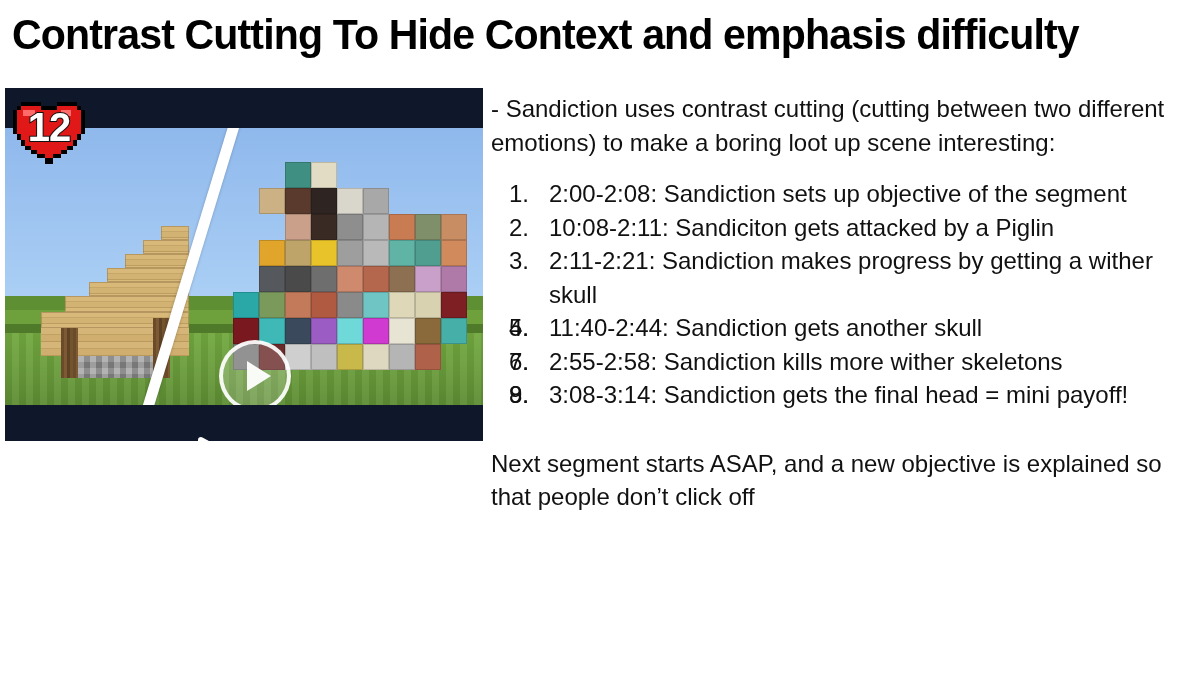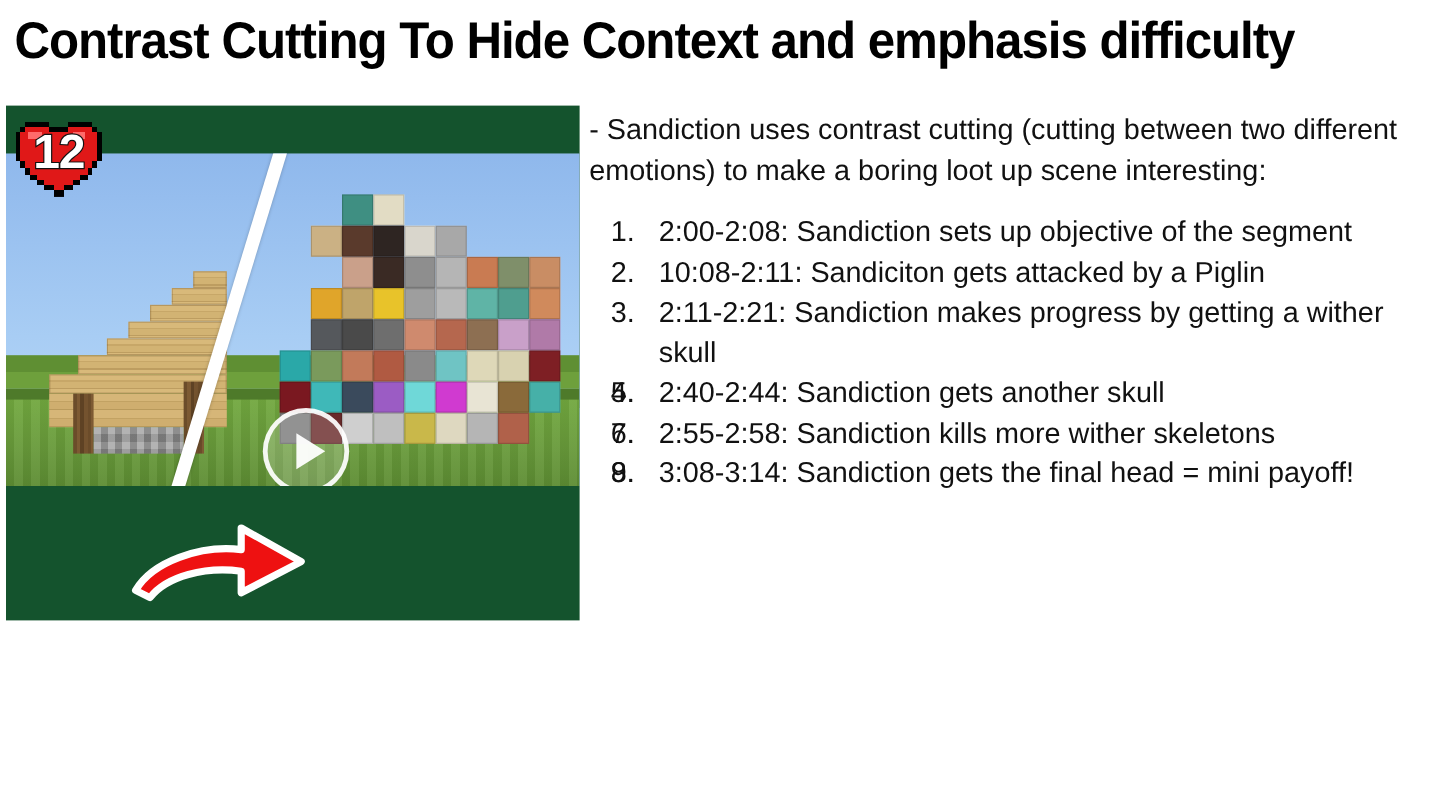--- a/index.html
+++ b/index.html
@@ -32,22 +32,22 @@
     transform: scaleX(0.955);
     transform-origin: left center;
   }
 
   
   .thumb {
     position: absolute;
     left: 5px;
     top: 88px;
     width: 478px;
-    height: 429px;
-    background: #14532d;
+    height: 353px;
+    background: #0f172a;
     overflow: hidden;
   }
   .thumb-inner {
     position: absolute;
     left: 0;
     top: 40px;
     width: 478px;
     height: 277px;
     overflow: hidden;
     background: #9ec4f0;
@@ -350,31 +350,32 @@
     </li>
     <li>
       <span class="num">3.</span>
       <span>2:11-2:21: Sandiction makes progress by getting a wither skull</span>
     </li>
     <li>
       <span class="num">4.</span>
     </li>
     <li>
       <span class="num">5.</span>
-      <span>2:40-2:44: Sandiction gets another skull</span>
+      <span>11:40-2:44: Sandiction gets another skull</span>
     </li>
     <li>
       <span class="num">6.</span>
     </li>
     <li>
       <span class="num">7.</span>
       <span>2:55-2:58: Sandiction kills more wither skeletons</span>
     </li>
     <li>
       <span class="num">8.</span>
     </li>
     <li>
       <span class="num">9.</span>
       <span>3:08-3:14: Sandiction gets the final head = mini payoff!</span>
     </li>
   </ol>
 
+  <p class="outro">Next segment starts ASAP, and a new objective is explained so that people don’t click off</p>
 </div>
 
 </body></html>

